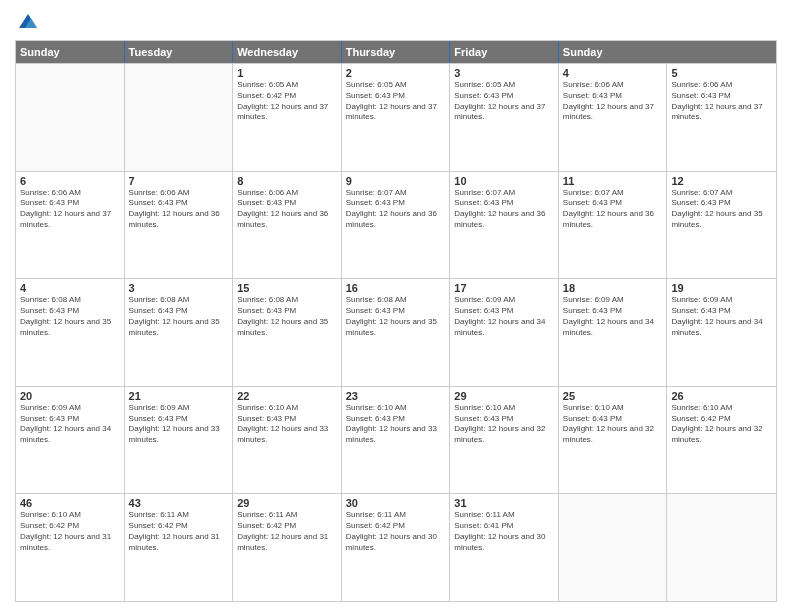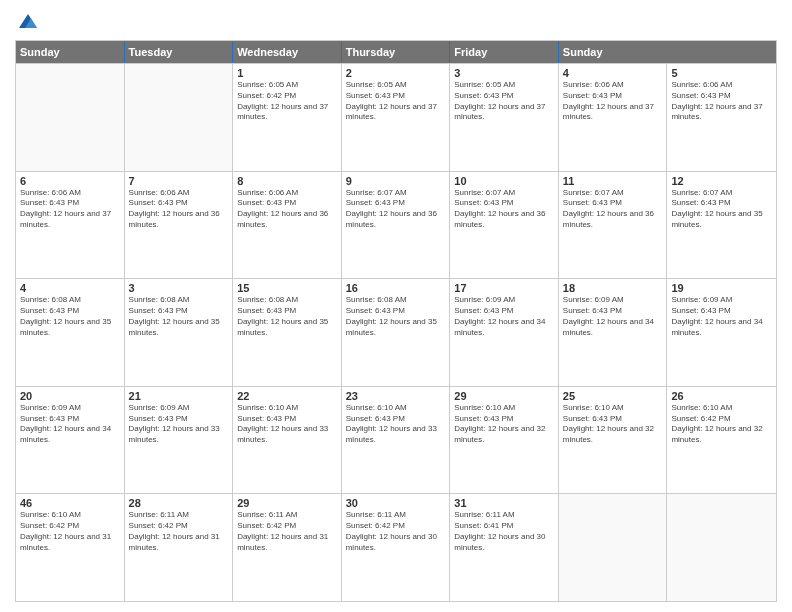--- a/index.html
+++ b/index.html
@@ -247,21 +247,21 @@
             <span class="day-num">26</span>
             <div class="cell-info">Sunrise: 6:10 AM<br>Sunset: 6:42 PM<br>Daylight: 12 hours and 32 minutes.</div>
           </div>
         </div>
         <div class="cal-row">
           <div class="cal-cell">
             <span class="day-num">46</span>
             <div class="cell-info">Sunrise: 6:10 AM<br>Sunset: 6:42 PM<br>Daylight: 12 hours and 31 minutes.</div>
           </div>
           <div class="cal-cell">
-            <span class="day-num">28</span>
+            <span class="day-num">43</span>
             <div class="cell-info">Sunrise: 6:11 AM<br>Sunset: 6:42 PM<br>Daylight: 12 hours and 31 minutes.</div>
           </div>
           <div class="cal-cell">
             <span class="day-num">29</span>
             <div class="cell-info">Sunrise: 6:11 AM<br>Sunset: 6:42 PM<br>Daylight: 12 hours and 31 minutes.</div>
           </div>
           <div class="cal-cell">
             <span class="day-num">30</span>
             <div class="cell-info">Sunrise: 6:11 AM<br>Sunset: 6:42 PM<br>Daylight: 12 hours and 30 minutes.</div>
           </div>

